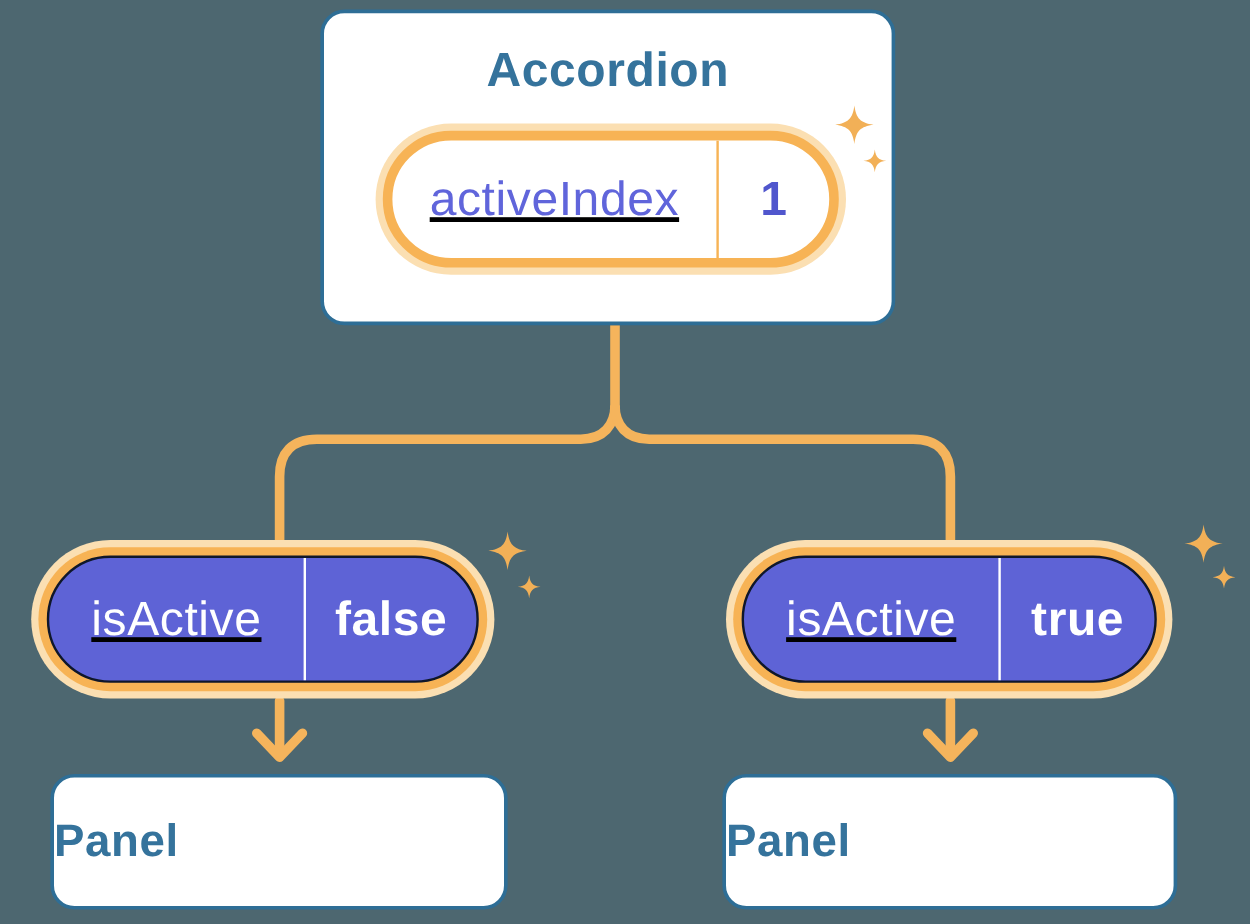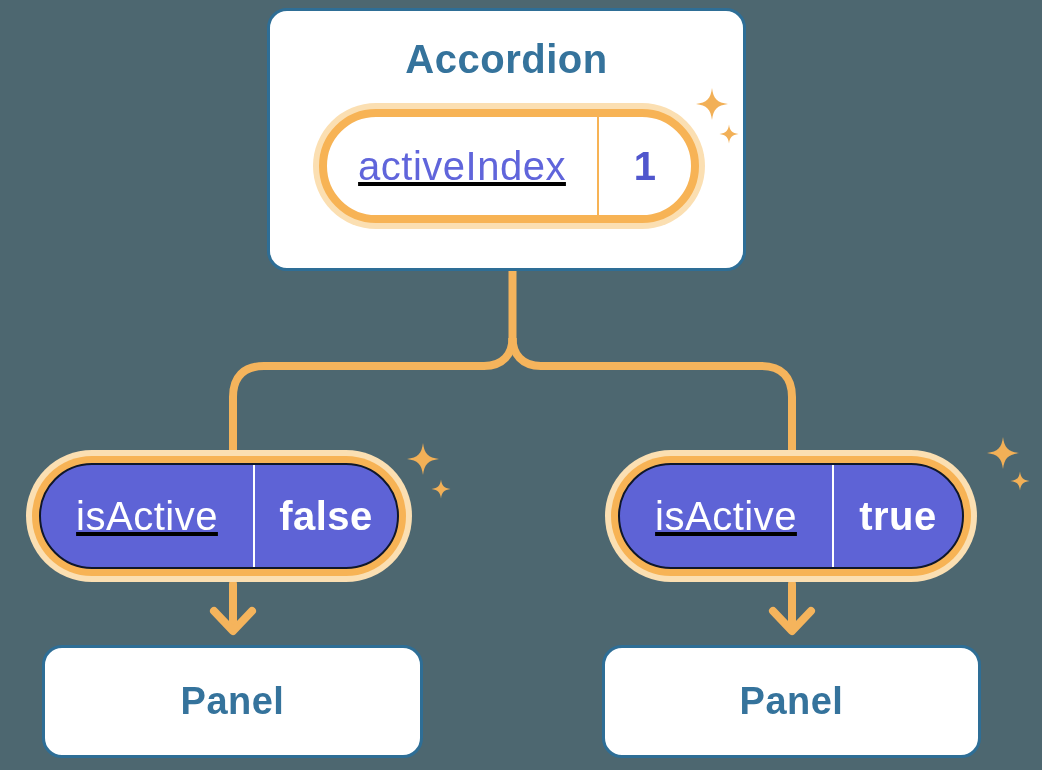--- a/index.html
+++ b/index.html
@@ -66,21 +66,20 @@
   }
   .accordion-card {
     left: 267px; top: 8px;
     width: 479px; height: 263px;
   }
   .accordion-card .card-title { margin-top: 26px; }
 
   .panel-card {
     display: flex;
     align-items: center;
-    justify-content: center;
   }
   .panel-card .card-title { font-size: 38px; }
   .panel-card.left  { left: 42px;  top: 645px; width: 381px; height: 113px; }
   .panel-card.right { left: 602px; top: 645px; width: 379px; height: 113px; }
 
   .pill-glow {
     position: absolute;
     box-sizing: border-box;
     background: var(--glow);
     border-radius: 999px;

